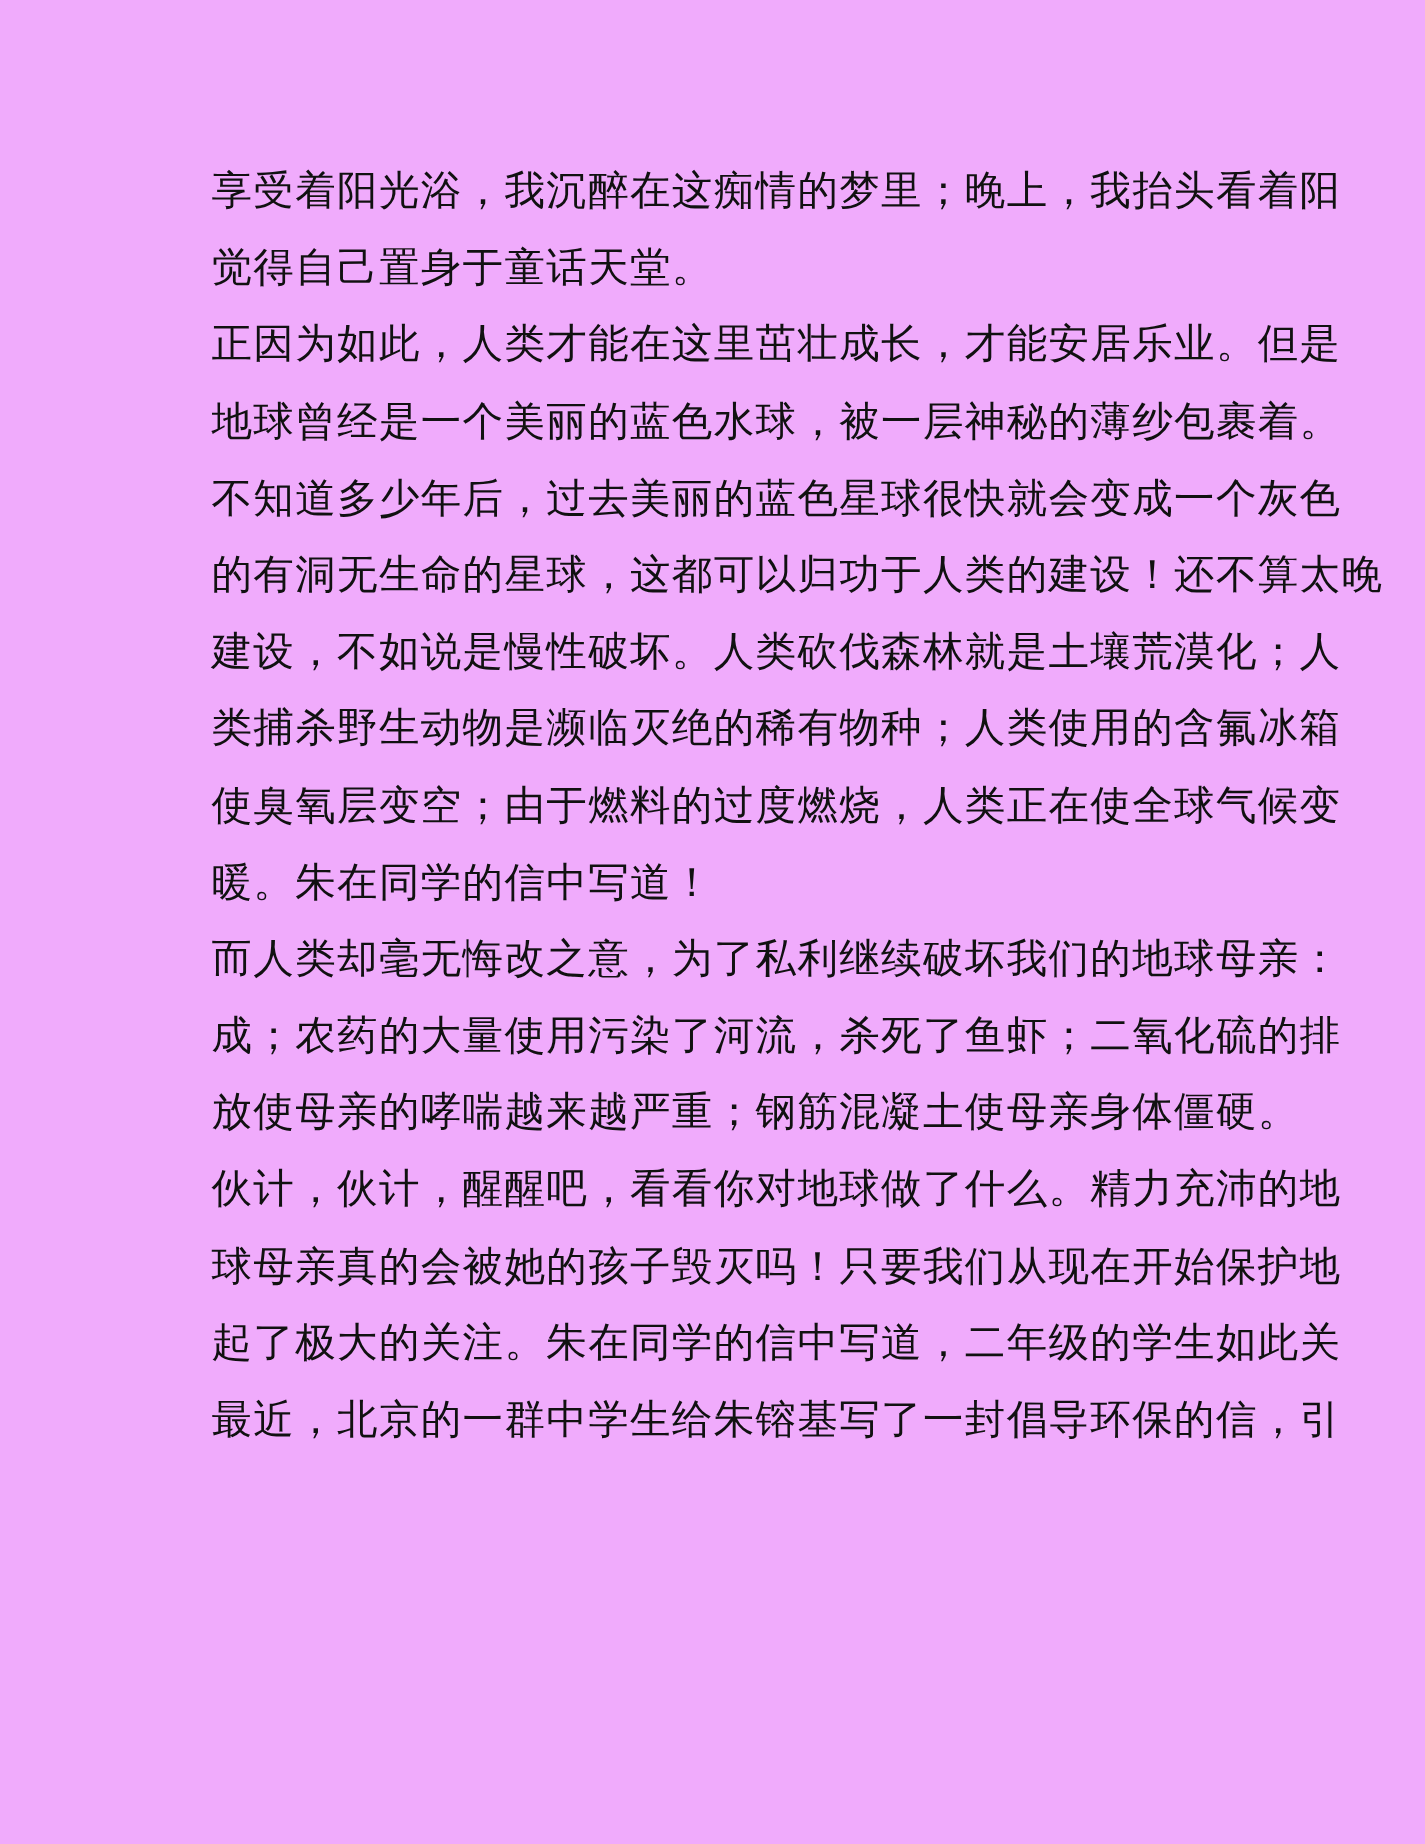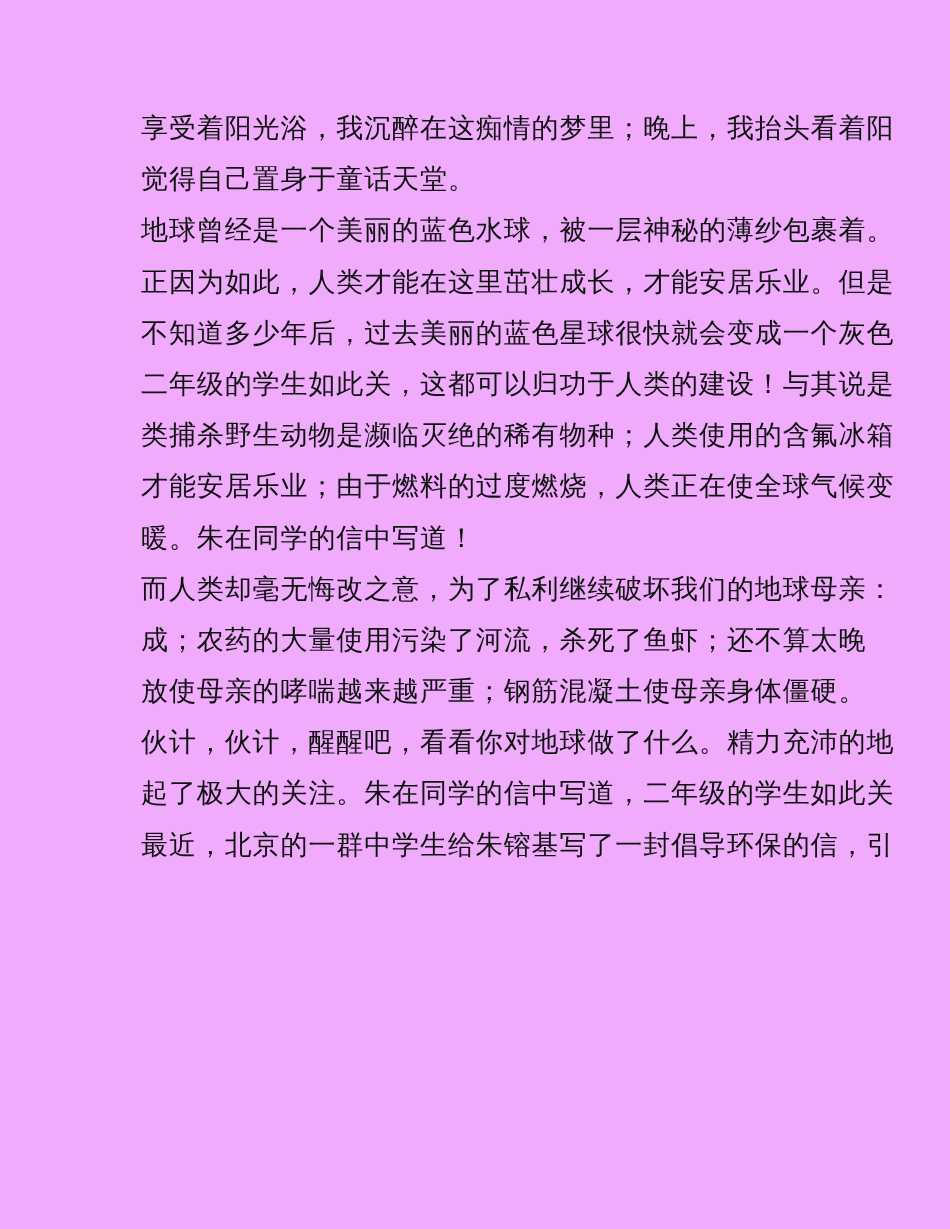--- a/index.html
+++ b/index.html
@@ -38,27 +38,29 @@
       overflow: visible;
     }
   </style>
 </head>
 <body>
 
 <div class="page">
   <div class="text-body">
     <div class="line">享受着阳光浴，我沉醉在这痴情的梦里；晚上，我抬头看着阳</div>
     <div class="line">觉得自己置身于童话天堂。</div>
+    <div class="line">正因为如此，人类才能在这里茁壮成长，才能安居乐业。但是</div>
     <div class="line">地球曾经是一个美丽的蓝色水球，被一层神秘的薄纱包裹着。</div>
-    <div class="line">正因为如此，人类才能在这里茁壮成长，才能安居乐业。但是</div>
     <div class="line">不知道多少年后，过去美丽的蓝色星球很快就会变成一个灰色</div>
-    <div class="line">二年级的学生如此关，这都可以归功于人类的建设！与其说是</div>
+    <div class="line">的有洞无生命的星球，这都可以归功于人类的建设！还不算太晚</div>
+    <div class="line">建设，不如说是慢性破坏。人类砍伐森林就是土壤荒漠化；人</div>
     <div class="line">类捕杀野生动物是濒临灭绝的稀有物种；人类使用的含氟冰箱</div>
-    <div class="line">才能安居乐业；由于燃料的过度燃烧，人类正在使全球气候变</div>
+    <div class="line">使臭氧层变空；由于燃料的过度燃烧，人类正在使全球气候变</div>
     <div class="line">暖。朱在同学的信中写道！</div>
     <div class="line">而人类却毫无悔改之意，为了私利继续破坏我们的地球母亲：</div>
-    <div class="line">成；农药的大量使用污染了河流，杀死了鱼虾；还不算太晚</div>
+    <div class="line">成；农药的大量使用污染了河流，杀死了鱼虾；二氧化硫的排</div>
     <div class="line">放使母亲的哮喘越来越严重；钢筋混凝土使母亲身体僵硬。</div>
     <div class="line">伙计，伙计，醒醒吧，看看你对地球做了什么。精力充沛的地</div>
+    <div class="line">球母亲真的会被她的孩子毁灭吗！只要我们从现在开始保护地</div>
     <div class="line">起了极大的关注。朱在同学的信中写道，二年级的学生如此关</div>
     <div class="line">最近，北京的一群中学生给朱镕基写了一封倡导环保的信，引</div>
   </div>
 </div>
 
 </body></html>

